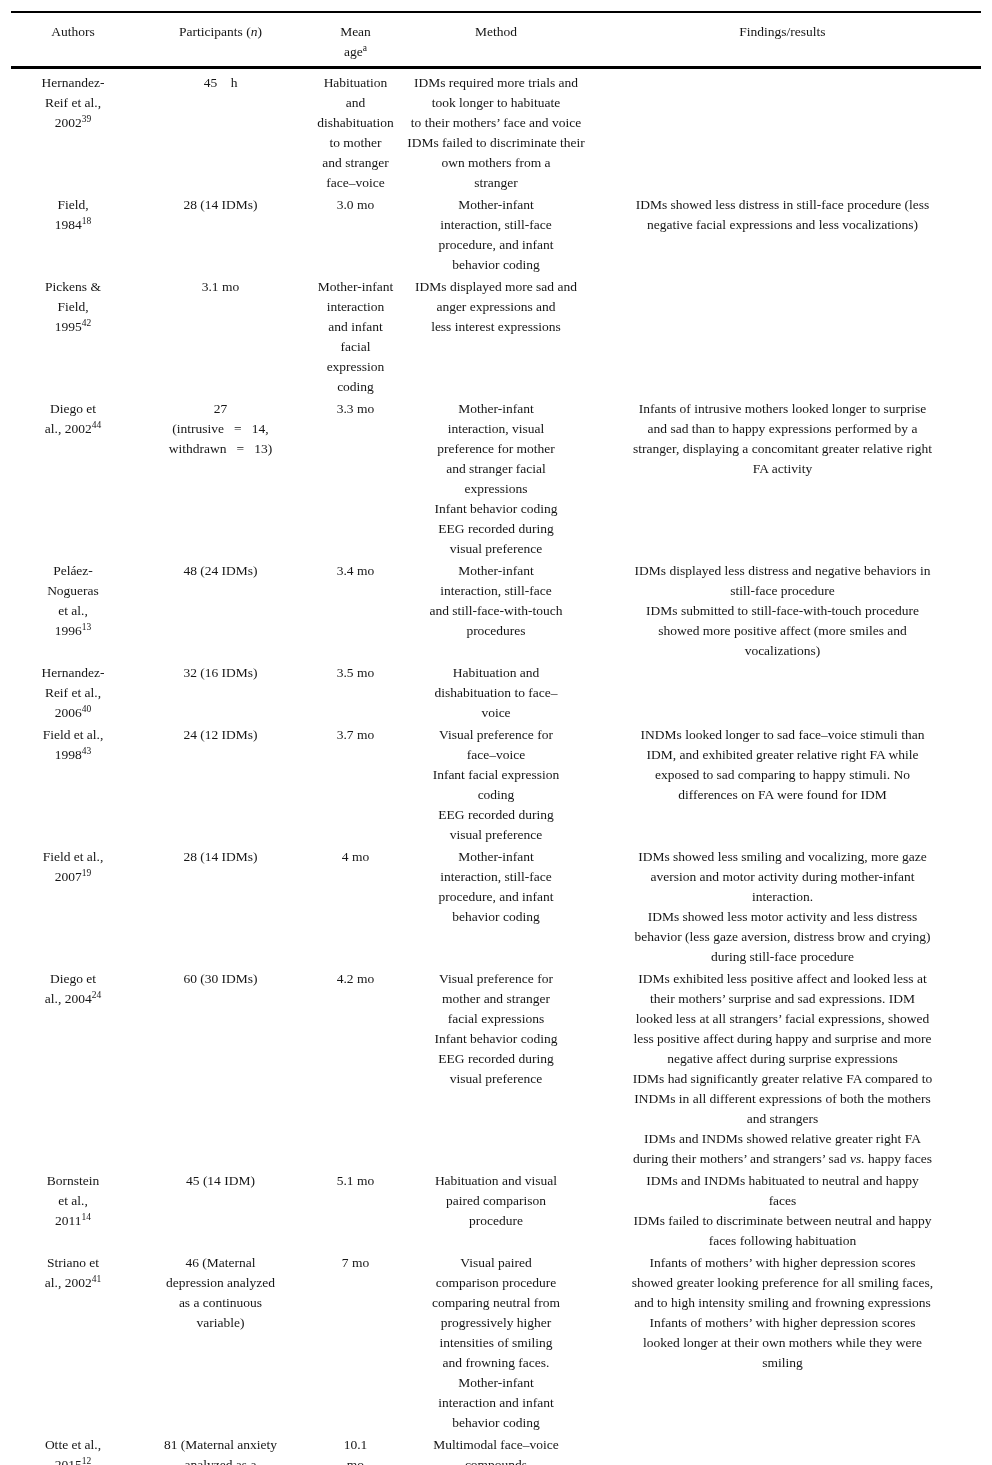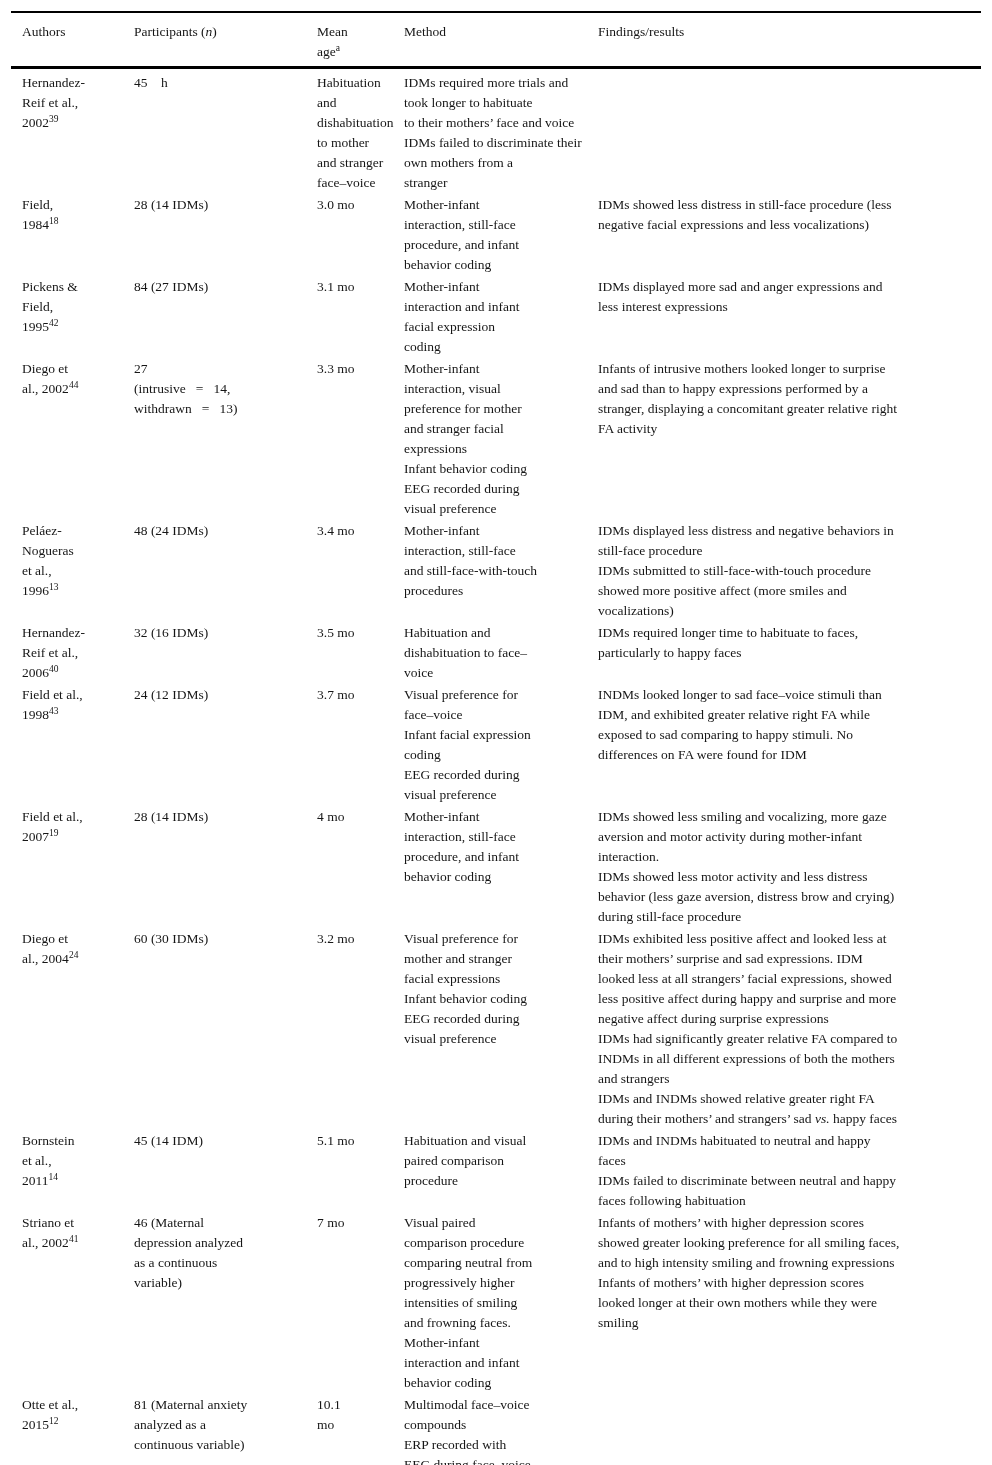--- a/index.html
+++ b/index.html
@@ -12,20 +12,21 @@
   .table {
     margin: 11px 11px 0 11px;
     border-top: 2px solid #000;
     border-bottom: 2px solid #000;
   }
   .grid-row {
     display: grid;
     grid-template-columns: 112px 183px 87px 194px 1fr;
     padding-left: 11px;
     padding-right: 4px;
+    text-align: center;
   }
   .thead {
     border-bottom: 3px solid #000;
   }
   .thead .cell { padding-top: 9px; padding-bottom: 4px; }
   .cell {
     font-size: 13.5px;
     line-height: 20px;
     white-space: pre-line;
     padding-right: 10px;
@@ -80,21 +81,20 @@
 procedure, and infant
 behavior coding</div>
       <div class="cell">IDMs showed less distress in still-face procedure (less
 negative facial expressions and less vocalizations)</div>
     </div>
 
     <div class="grid-row">
       <div class="cell"><span>Pickens &amp;
 Field,
 1995</span><sup>42</sup></div>
-      <div class="cell">84 (27 IDMs)</div>
       <div class="cell">3.1 mo</div>
       <div class="cell">Mother-infant
 interaction and infant
 facial expression
 coding</div>
       <div class="cell">IDMs displayed more sad and anger expressions and
 less interest expressions</div>
     </div>
 
     <div class="grid-row">
@@ -138,22 +138,20 @@
 
     <div class="grid-row">
       <div class="cell"><span>Hernandez-
 Reif et al.,
 2006</span><sup>40</sup></div>
       <div class="cell">32 (16 IDMs)</div>
       <div class="cell">3.5 mo</div>
       <div class="cell">Habituation and
 dishabituation to face–
 voice</div>
-      <div class="cell">IDMs required longer time to habituate to faces,
-particularly to happy faces</div>
     </div>
 
     <div class="grid-row">
       <div class="cell"><span>Field et al.,
 1998</span><sup>43</sup></div>
       <div class="cell">24 (12 IDMs)</div>
       <div class="cell">3.7 mo</div>
       <div class="cell">Visual preference for
 face–voice
 Infant facial expression
@@ -180,21 +178,21 @@
 interaction.
 IDMs showed less motor activity and less distress
 behavior (less gaze aversion, distress brow and crying)
 during still-face procedure</div>
     </div>
 
     <div class="grid-row">
       <div class="cell"><span>Diego et
 al., 2004</span><sup>24</sup></div>
       <div class="cell">60 (30 IDMs)</div>
-      <div class="cell">3.2 mo</div>
+      <div class="cell">4.2 mo</div>
       <div class="cell">Visual preference for
 mother and stranger
 facial expressions
 Infant behavior coding
 EEG recorded during
 visual preference</div>
       <div class="cell"><span>IDMs exhibited less positive affect and looked less at
 their mothers’ surprise and sad expressions. IDM
 looked less at all strangers’ facial expressions, showed
 less positive affect during happy and surprise and more

